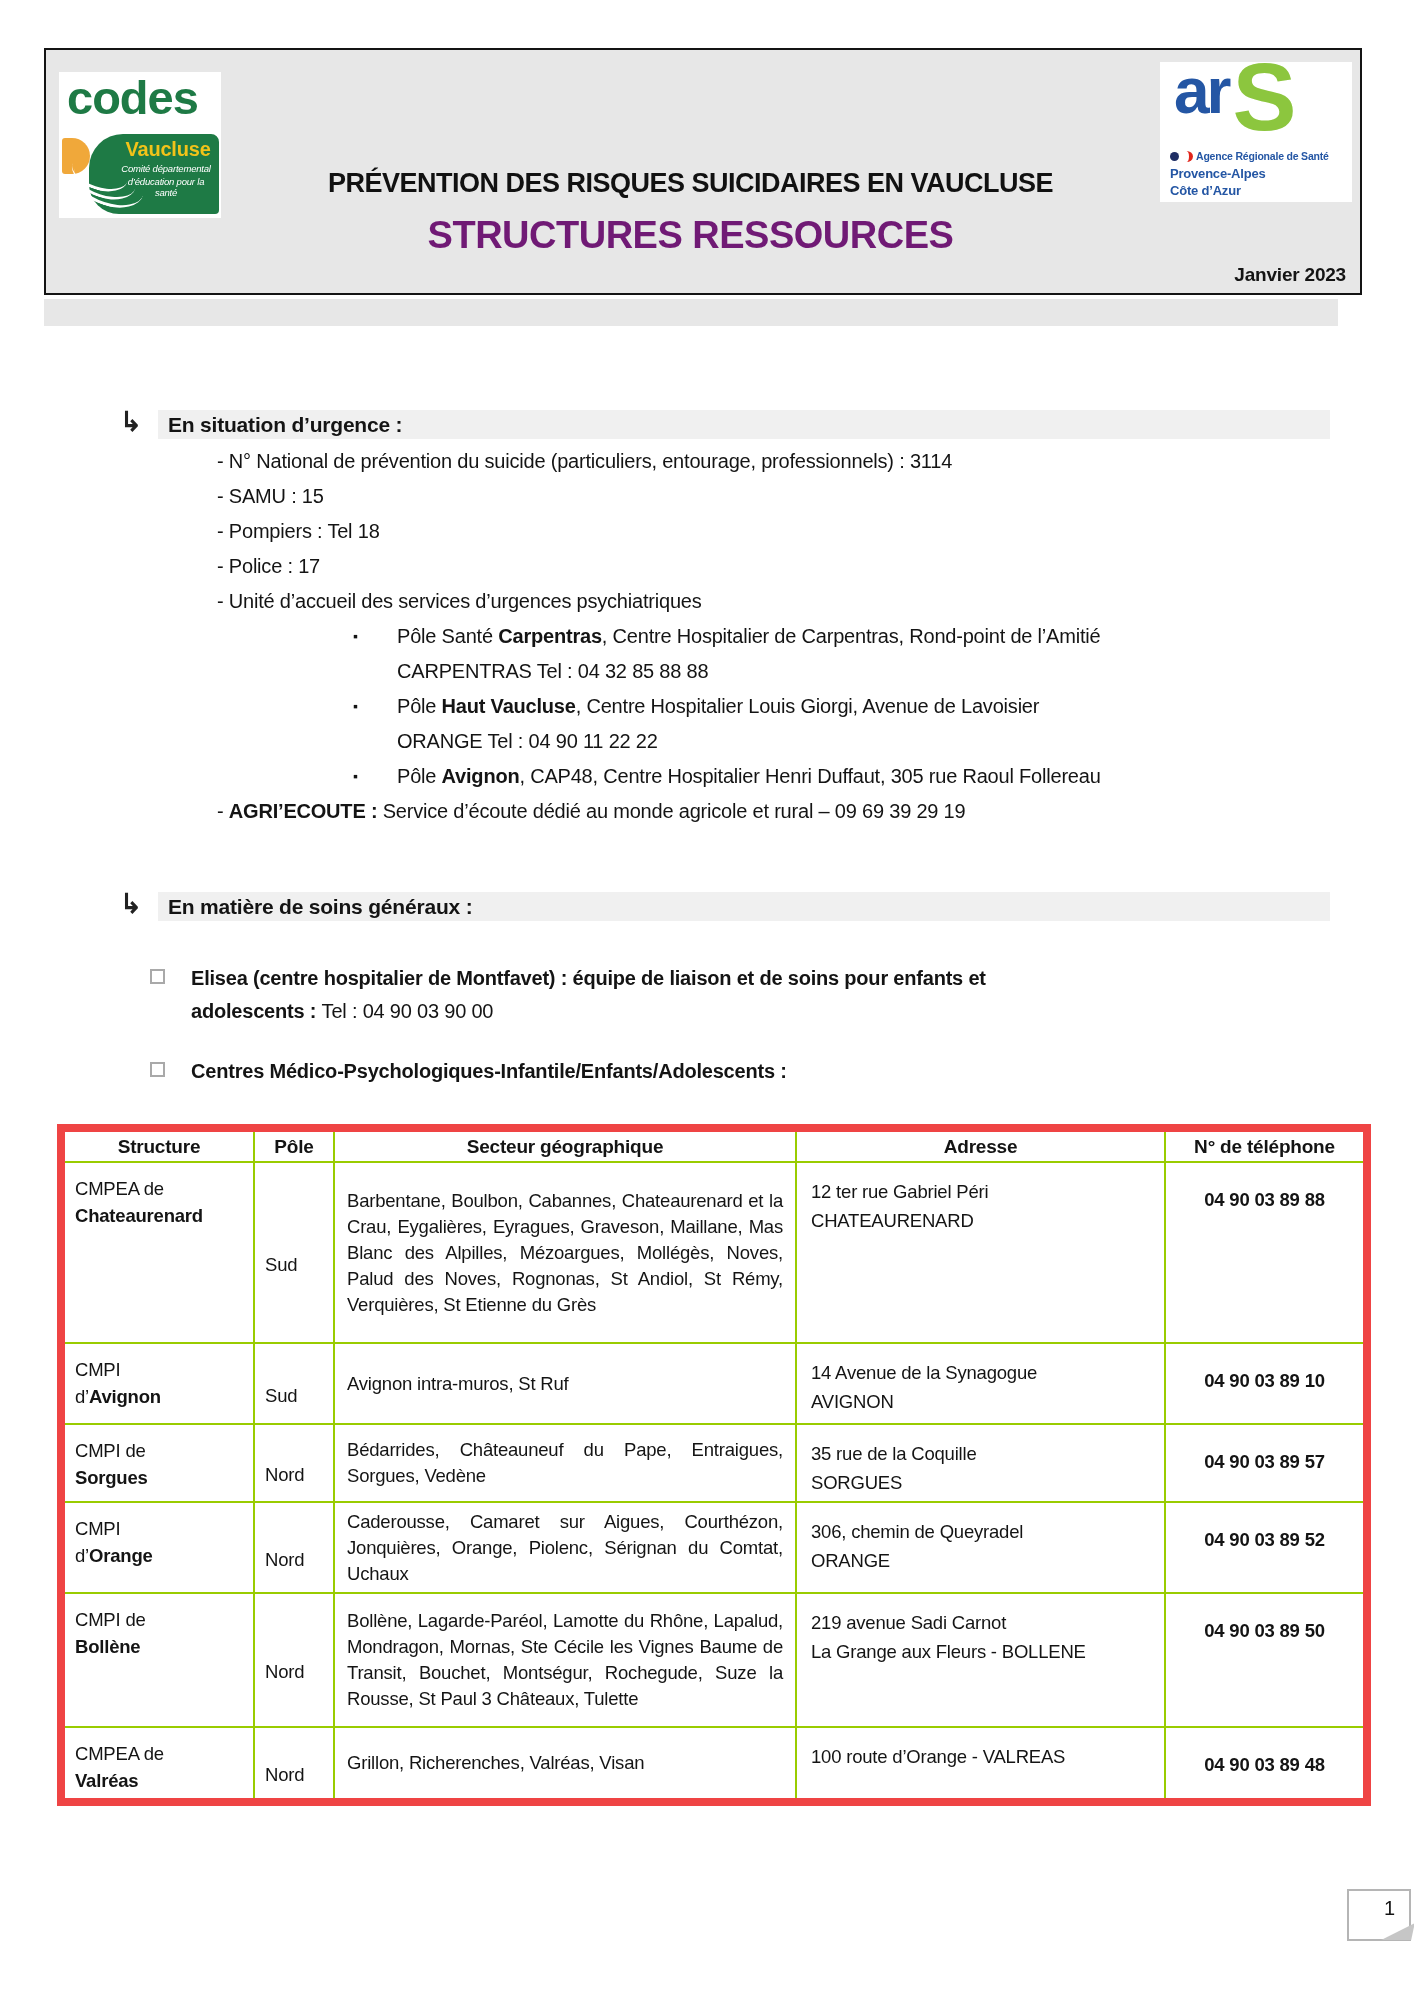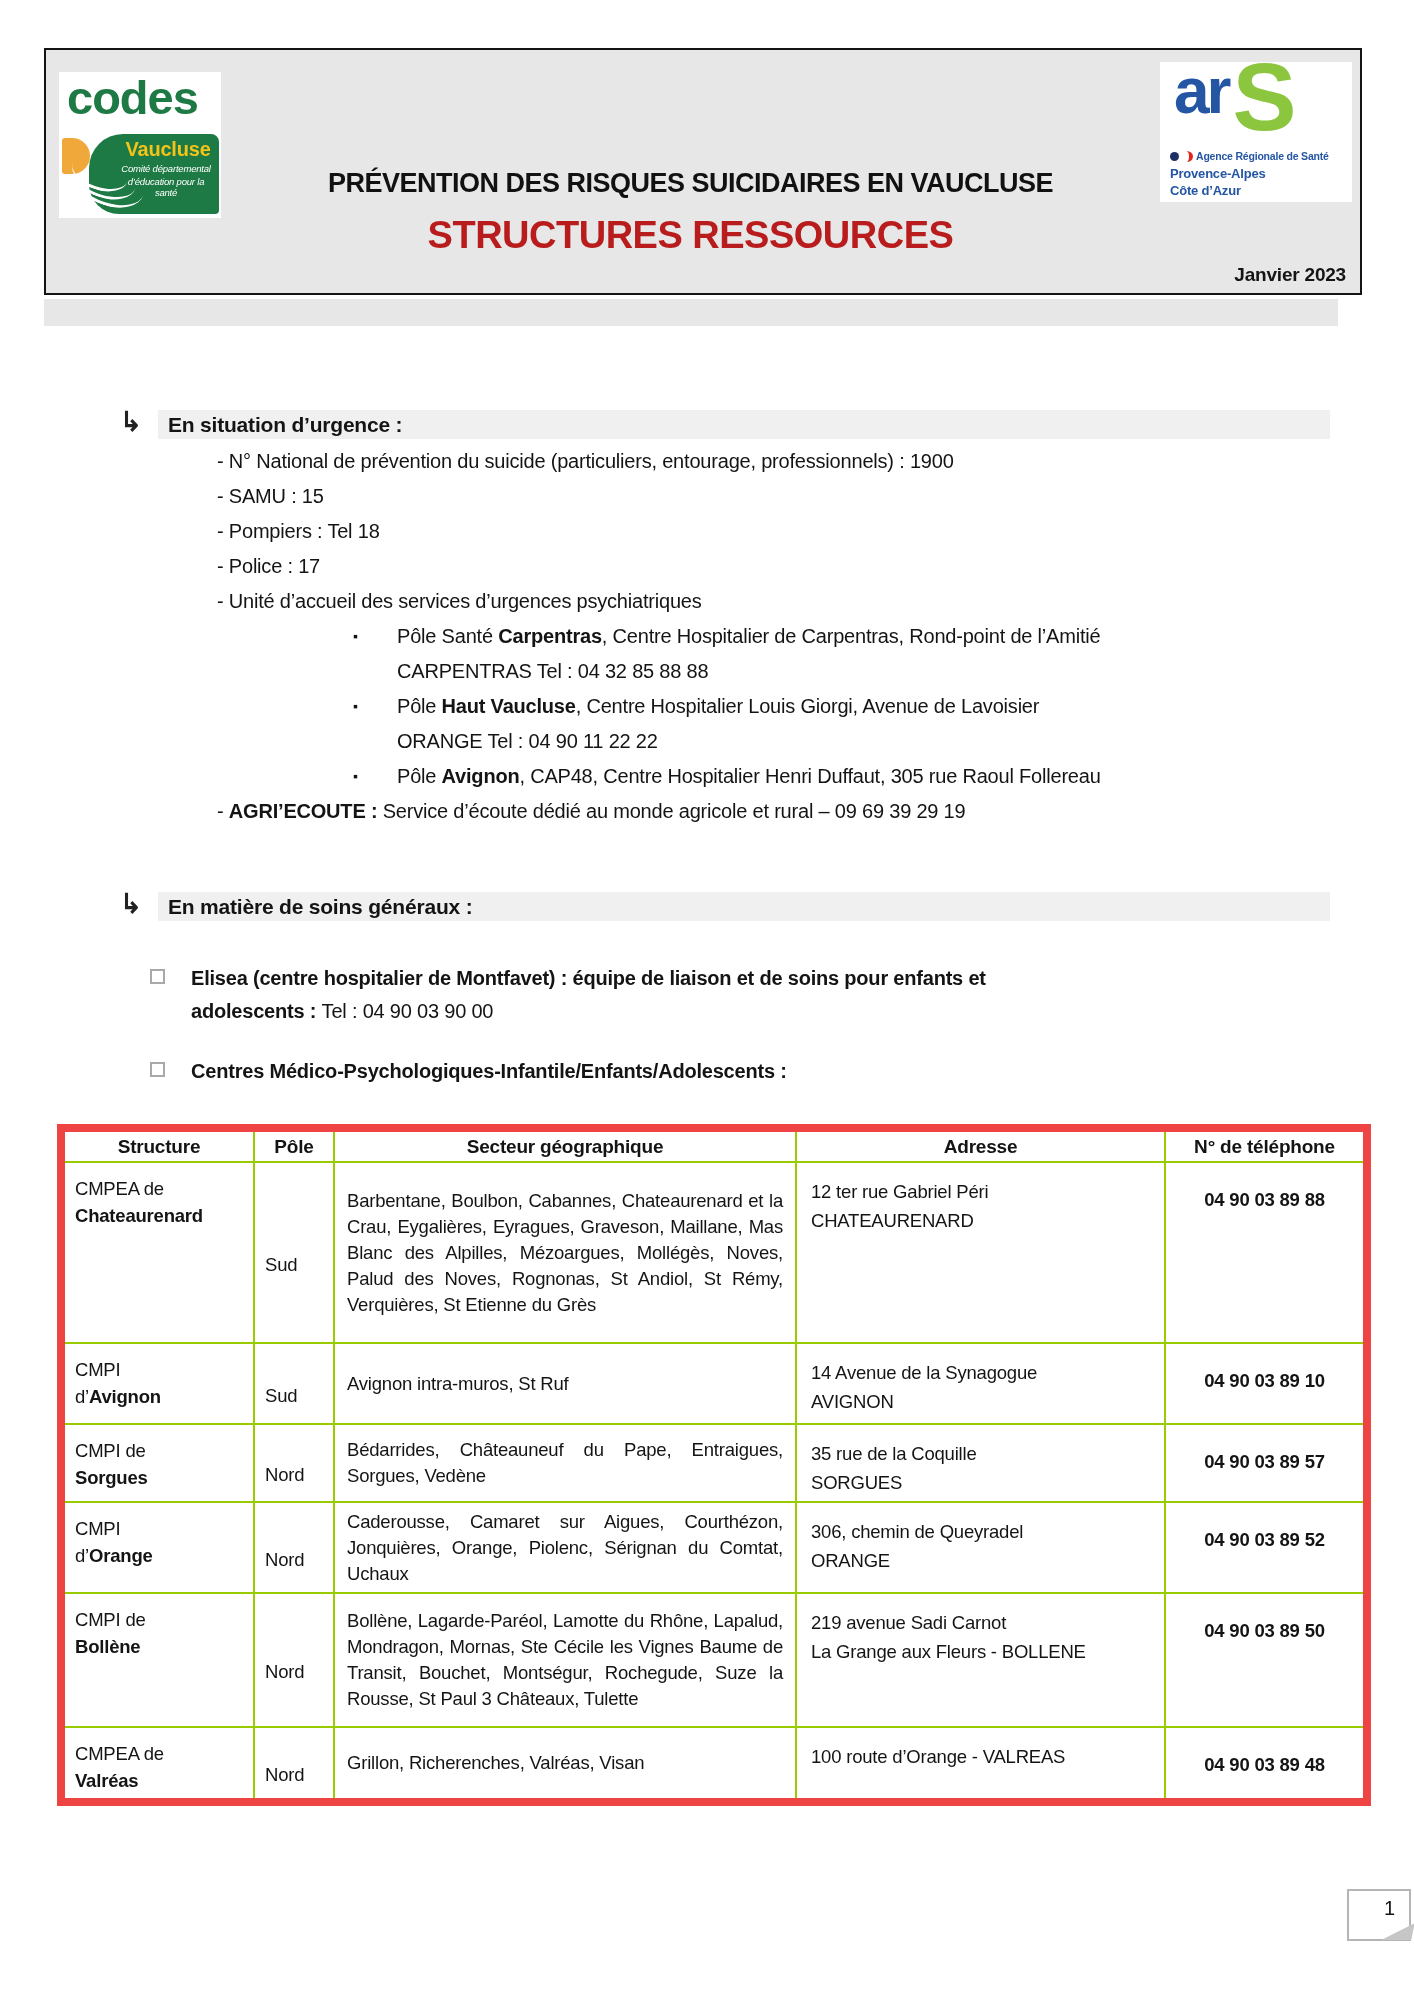--- a/index.html
+++ b/index.html
@@ -27,21 +27,21 @@
   .ars-s{font-size:96px;font-weight:bold;color:#8cc63e;line-height:86px;margin-left:4px;}
   .ars-mark-row{position:absolute;left:10px;top:88px;display:flex;align-items:center;}
   .ars-dot{width:9px;height:9px;border-radius:50%;background:#1f2e64;display:inline-block;}
   .ars-crescent{width:9px;height:11px;border-radius:50%;border-right:4px solid #e1251b;display:inline-block;margin-left:1px;
                 border-top:0;border-bottom:0;border-left:0;}
   .ars-agency{margin-left:3px;font-size:10.5px;font-weight:bold;color:#2456a4;white-space:nowrap;}
   .ars-line2{position:absolute;left:10px;top:104px;font-size:13px;font-weight:bold;color:#2456a4;}
   .ars-line3{position:absolute;left:10px;top:121px;font-size:13px;font-weight:bold;color:#2456a4;}
   .header-titles{position:absolute;left:210px;right:235px;top:120px;text-align:center;}
   .main-title{font-size:27px;font-weight:bold;line-height:27px;letter-spacing:-0.5px;color:#111;}
-  .sub-title{margin-top:17px;font-size:38px;font-weight:bold;letter-spacing:-0.5px;color:#b91c1c;}
+  .sub-title{margin-top:17px;font-size:38px;font-weight:bold;letter-spacing:-0.5px;color:#701a75;}
   .header-date{position:absolute;right:14px;top:214px;font-size:19px;font-weight:bold;text-align:right;}
   .gray-strip{position:absolute;left:44px;top:299px;width:1294px;height:27px;background:#e7e7e7;}
   
   .sec-heading{position:absolute;left:158px;width:1172px;height:29px;background:#f0f0f0;
                font-size:21px;font-weight:bold;line-height:29px;padding-left:10px;box-sizing:border-box;}
   .sec-icon{position:absolute;left:-38px;top:-2px;font-size:26px;font-weight:bold;color:#222;
             transform:scaleY(1.05);}
   
   .urgence-list{position:absolute;left:217px;top:444px;width:1140px;font-size:20px;line-height:35px;}
   .u-item{white-space:nowrap;}
@@ -118,21 +118,21 @@
   </div>
 
   <div class="gray-strip"></div>
 
   <div class="sec-heading" style="top:410px;">
     <span class="sec-icon">↳</span>
     <span>En situation d’urgence :</span>
   </div>
 
   <div class="urgence-list">
-    <div class="u-item">- N° National de prévention du suicide (particuliers, entourage, professionnels) : 1900</div>
+    <div class="u-item">- N° National de prévention du suicide (particuliers, entourage, professionnels) : 3114</div>
     <div class="u-item">- SAMU : 15</div>
     <div class="u-item">- Pompiers : Tel 18</div>
     <div class="u-item">- Police : 17</div>
     <div class="u-item">- Unité d’accueil des services d’urgences psychiatriques</div>
 
     <div class="pole-list">
       <div class="pole-item">
         <span class="pole-bullet">▪</span>
         <div class="pole-line"><span>Pôle Santé </span><span class="b">Carpentras</span><span>, Centre Hospitalier de Carpentras, Rond-point de l’Amitié</span></div>
         <div class="pole-line">CARPENTRAS Tel : 04 32 85 88 88</div>

